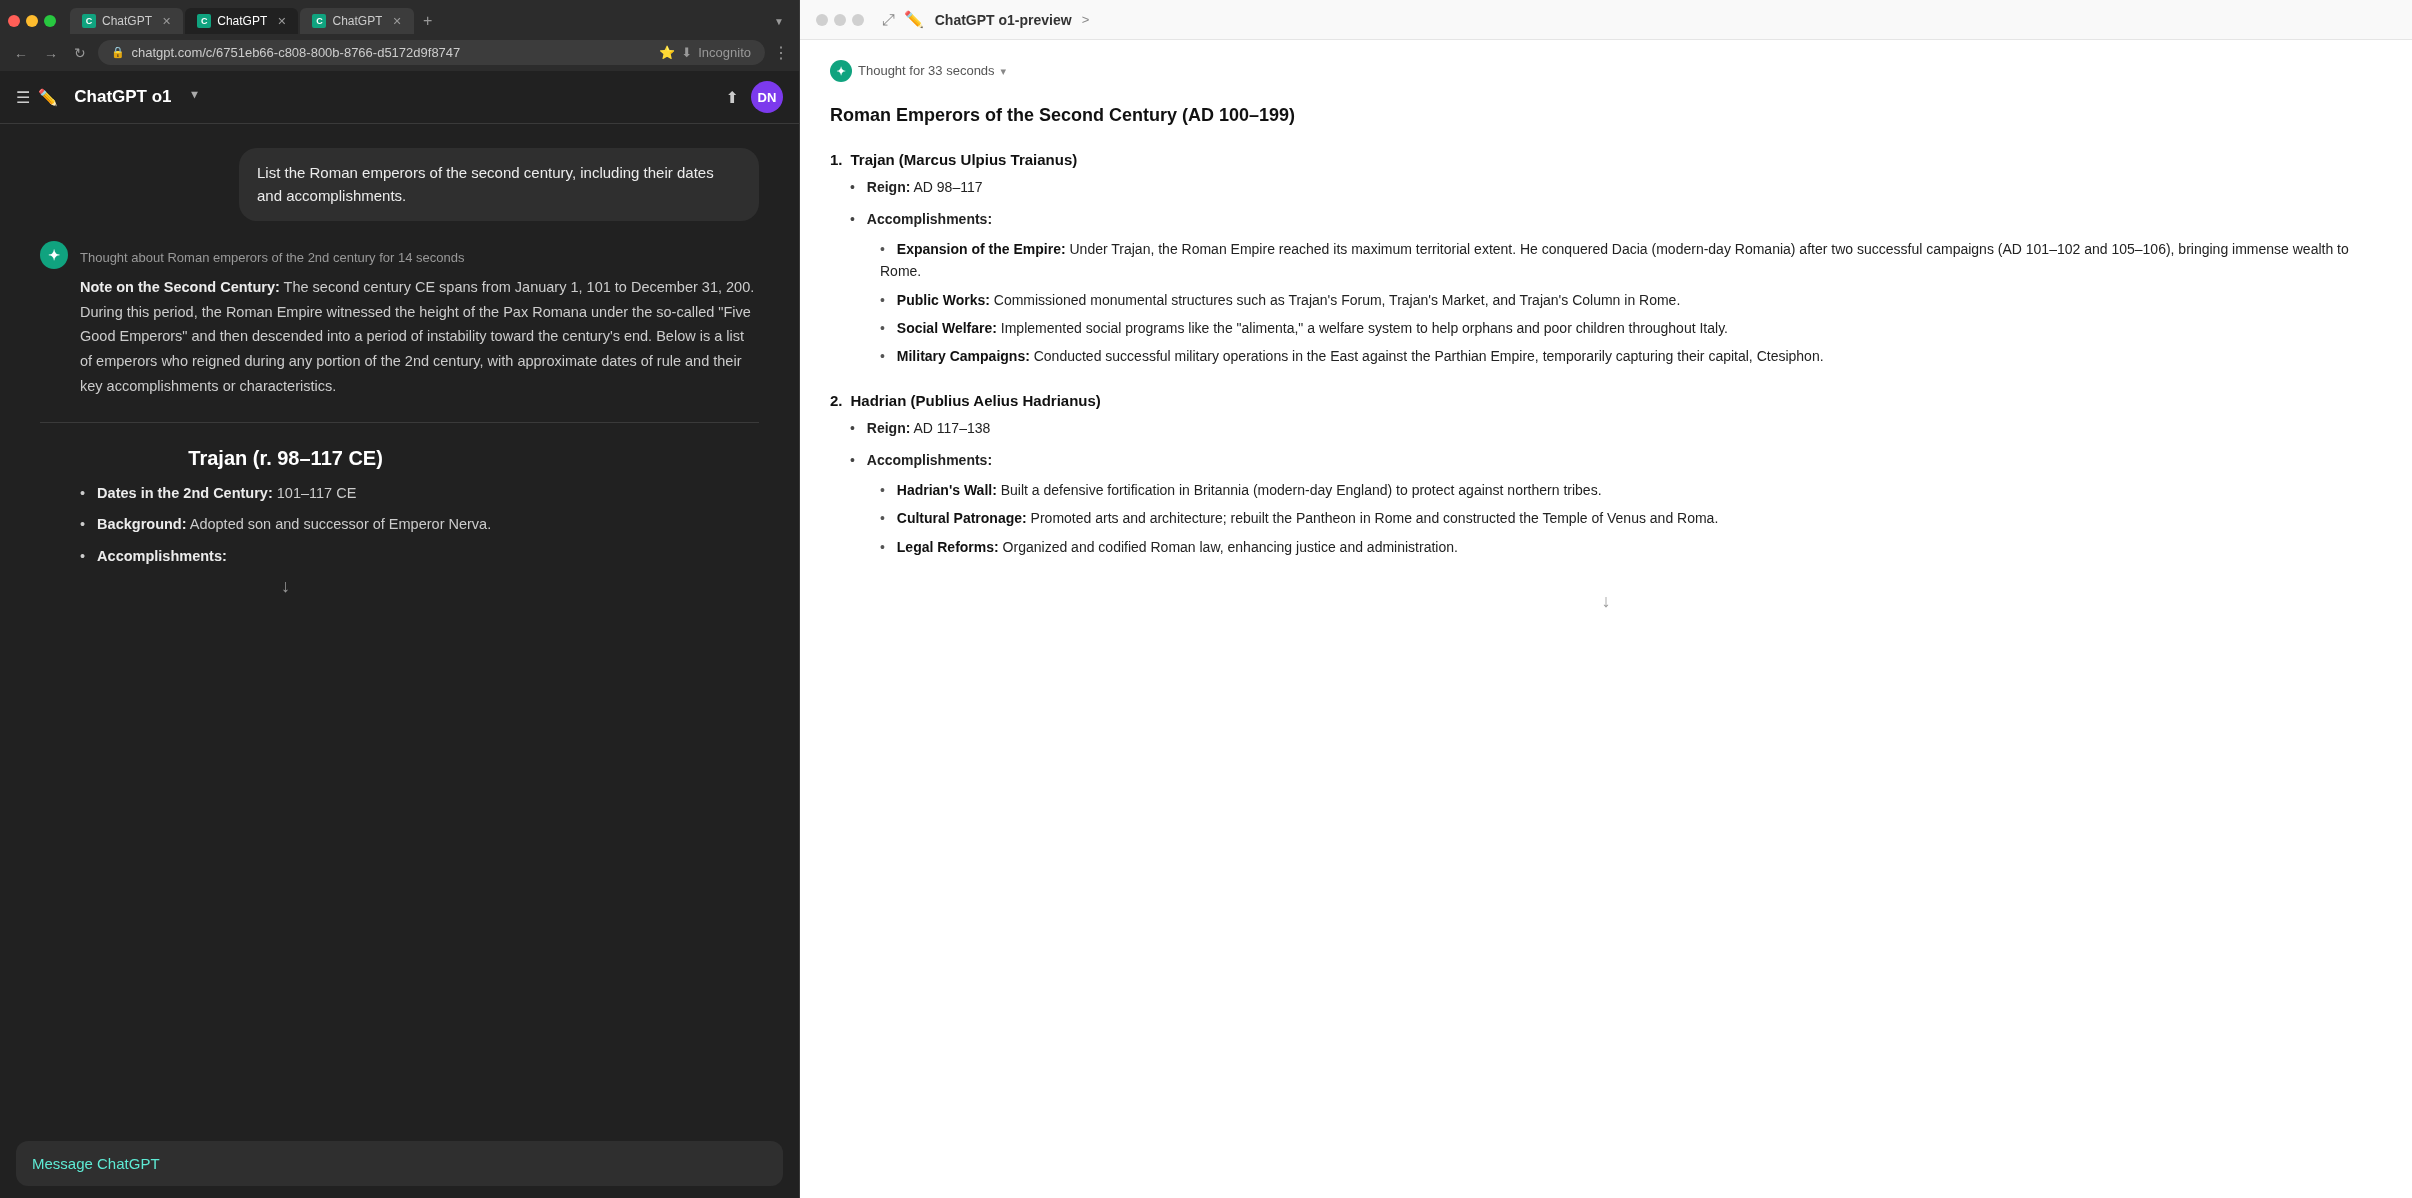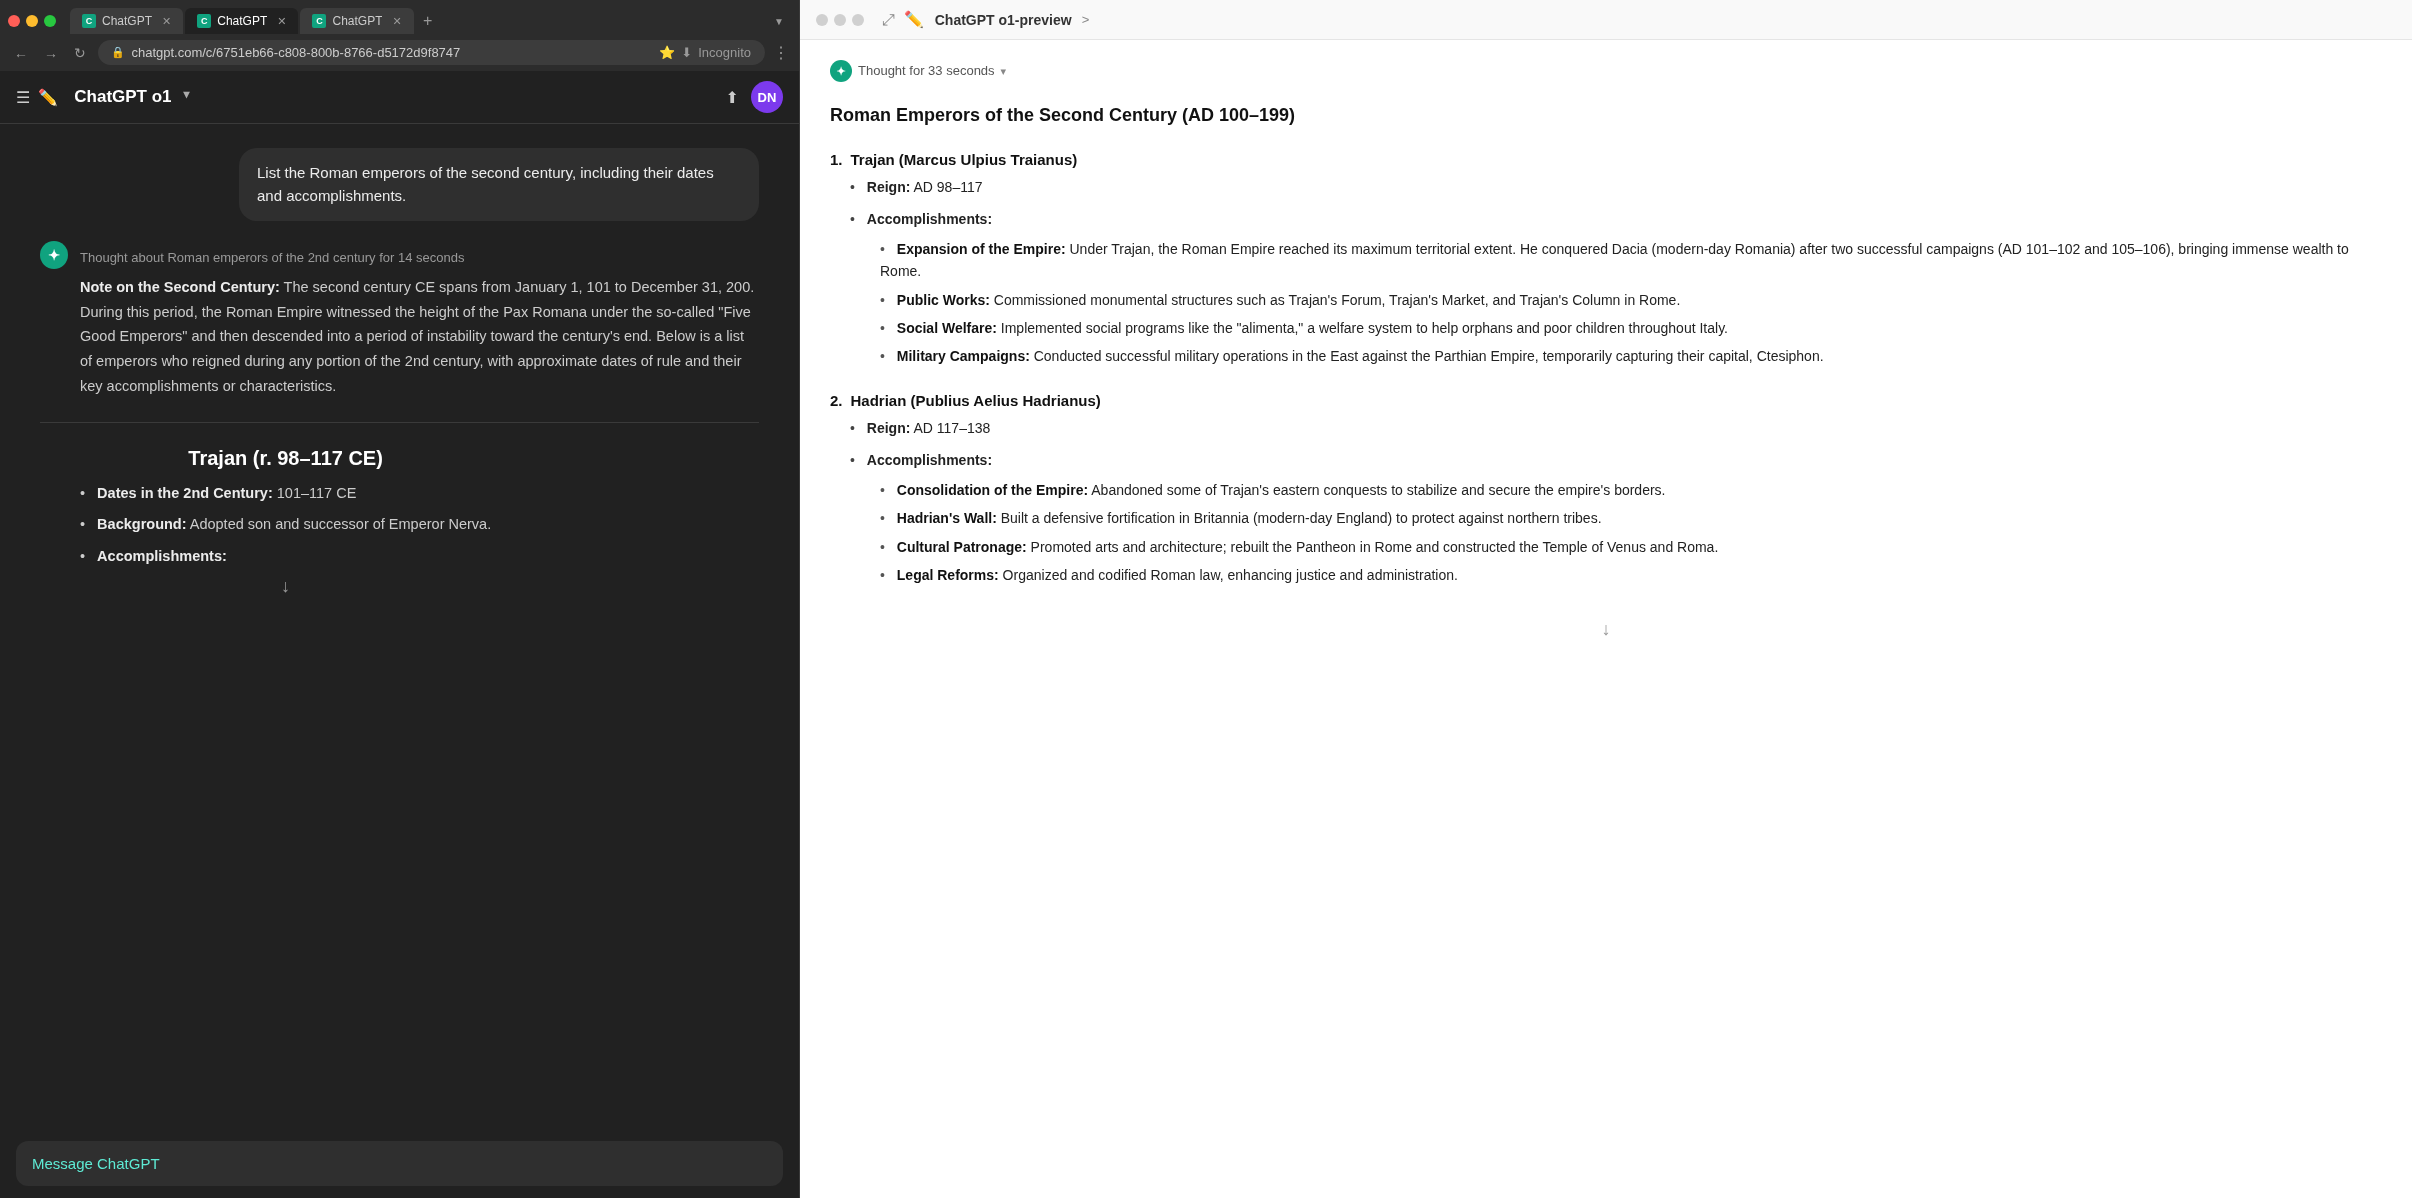--- a/index.html
+++ b/index.html
@@ -119,21 +119,21 @@
       background: #212121;
     }
     .sidebar-toggle-btn {
       color: #ccc; cursor: pointer; font-size: 16px; margin-right: 8px;
     }
     .edit-btn {
       color: #ccc; cursor: pointer; font-size: 16px; margin-right: 16px;
     }
     .model-name {
       font-size: 17px; font-weight: 600; color: #fff; cursor: pointer;
-      display: flex; gap: 12px;
+      display: flex; gap: 20px;
     }
     .chevron-down { font-size: 12px; color: #aaa; }
     .header-right {
       margin-left: auto; display: flex; align-items: center; gap: 12px;
     }
     .share-btn { color: #ccc; cursor: pointer; font-size: 16px; }
     .avatar {
       width: 32px; height: 32px; border-radius: 50%;
       background: #7c3aed; display: flex; align-items: center; justify-content: center;
       font-size: 13px; font-weight: bold; color: white; cursor: pointer;
@@ -465,23 +465,20 @@
         </div>
         <div class="reign-bullet">
           <span class="reign-label">Reign:</span>
           <span>AD 117–138</span>
         </div>
         <div class="accomplishments-header">
           <span class="accomplishments-label">Accomplishments:</span>
         </div>
         <ul class="acc-list">
           <li class="acc-item">
-            <strong>Consolidation of the Empire:</strong><span> Abandoned some of Trajan's eastern conquests to stabilize and secure the empire's borders.</span>
-          </li>
-          <li class="acc-item">
             <strong>Hadrian's Wall:</strong><span> Built a defensive fortification in Britannia (modern-day England) to protect against northern tribes.</span>
           </li>
           <li class="acc-item">
             <strong>Cultural Patronage:</strong><span> Promoted arts and architecture; rebuilt the Pantheon in Rome and constructed the Temple of Venus and Roma.</span>
           </li>
           <li class="acc-item">
             <strong>Legal Reforms:</strong><span> Organized and codified Roman law, enhancing justice and administration.</span>
           </li>
         </ul>
       </li>

